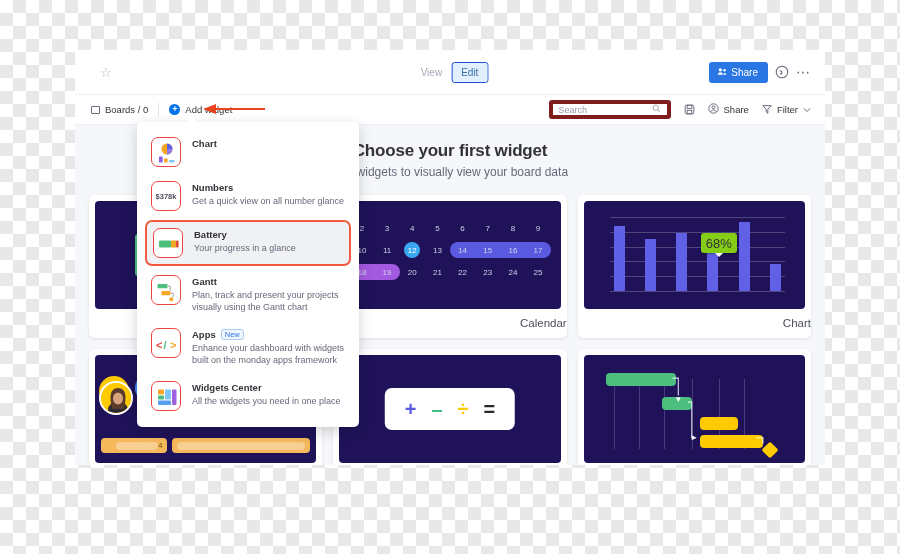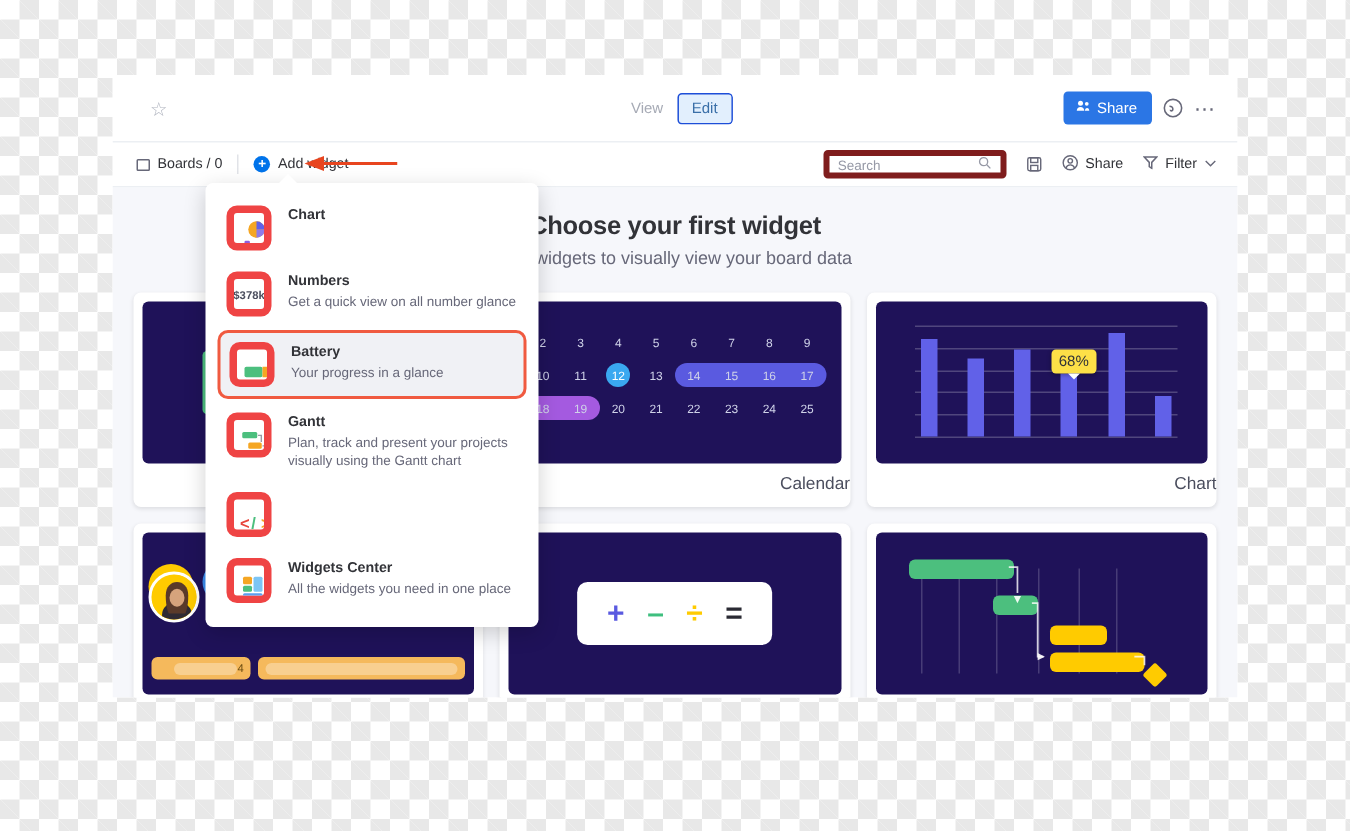--- a/index.html
+++ b/index.html
@@ -244,22 +244,22 @@
     background: rgba(255,255,255,0.22);
   }
   .bars {
     position: absolute; inset: 0;
     display: flex; align-items: flex-end; justify-content: space-between;
     padding: 0 4px;
   }
   .bar { width: 11px; background: #6161e8; }
   .tooltip {
     position: absolute;
-    background: #fde047; color: #323338;
-    font-size: 10px; padding: 2.5px 5px; border-radius: 3px;
+    background: #84cc16; color: #323338;
+    font-size: 13px; padding: 2.5px 5px; border-radius: 3px;
     box-shadow: 0 1px 3px rgba(0,0,0,0.3);
   }
   .tooltip::after {
     content: ""; position: absolute;
     bottom: -4px; left: 50%; transform: translateX(-50%);
     border-left: 4px solid transparent; border-right: 4px solid transparent;
     border-top: 4px solid #fff;
   }
 
   
@@ -338,21 +338,21 @@
     background: #f0f1f5;
     border: 2px solid #f05a40;
     border-radius: 7px;
     margin: 2px 8px;
     padding: 6px 6px;
   }
   .menu-icon {
     width: 30px; height: 30px;
     border-radius: 7px;
     background: #fff;
-    border: 5px solid #ef4444;
+    border: 1px solid #ef4444;
     flex-shrink: 0;
     position: relative;
     overflow: hidden;
   }
   .menu-text { padding-top: 1px; }
   .menu-title {
     font-size: 9.5px; font-weight: bold; color: #323338;
     display: flex; align-items: center; gap: 5px;
   }
   .menu-desc {
@@ -710,20 +710,27 @@
   </div>
 
   <div class="menu-item">
     <div class="menu-icon">
       <svg width="30" height="30" viewBox="0 0 30 30">
         <text x="4" y="19.5" font-family="Liberation Sans, sans-serif" font-size="11" font-weight="bold" fill="#e8453c">&lt;</text>
         <text x="11.5" y="19.5" font-family="Liberation Sans, sans-serif" font-size="11" font-weight="bold" fill="#4cbf7e">/</text>
         <text x="18" y="19.5" font-family="Liberation Sans, sans-serif" font-size="11" font-weight="bold" fill="#f5a623">&gt;</text>
       </svg>
     </div>
+    <div class="menu-text">
+      <div class="menu-title">
+        <span>Apps</span>
+        <span class="new-badge">New</span>
+      </div>
+      <div class="menu-desc">Enhance your dashboard with widgets built on the monday apps framework</div>
+    </div>
   </div>
 
   <div class="menu-item">
     <div class="menu-icon">
       <svg width="30" height="30" viewBox="0 0 30 30">
         <rect x="6" y="7.5" width="6" height="5" rx="1" fill="#f5a623"></rect>
         <rect x="6" y="13.5" width="6" height="4" rx="1" fill="#4cbf7e"></rect>
         <rect x="13" y="7.5" width="6" height="10" rx="1" fill="#7cc5f5"></rect>
         <rect x="6" y="18.5" width="13" height="4.5" rx="1" fill="#5a9ef0"></rect>
         <rect x="20" y="7.5" width="4.5" height="15.5" rx="1" fill="#9b63e0"></rect>

